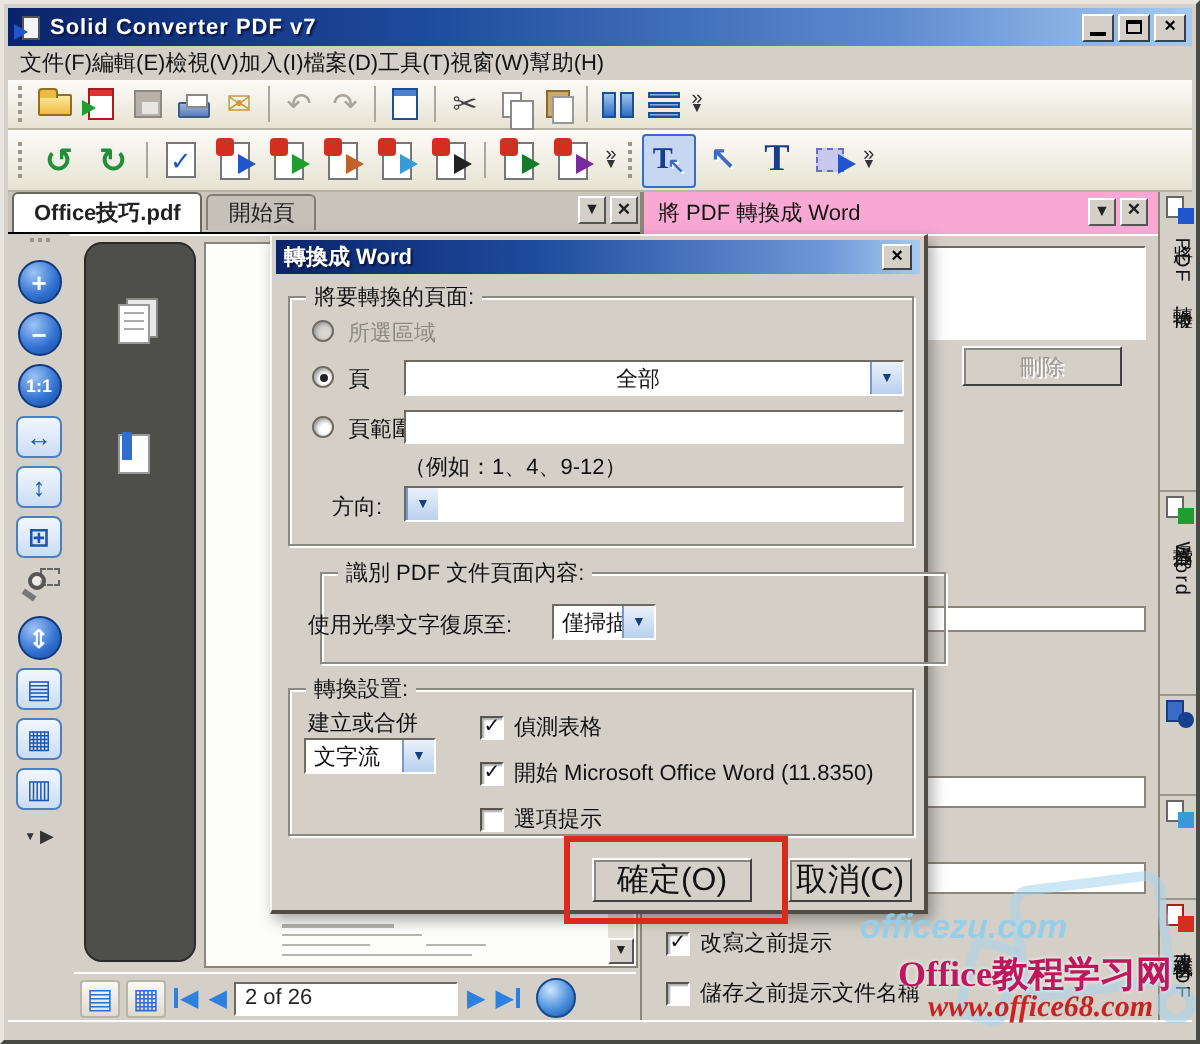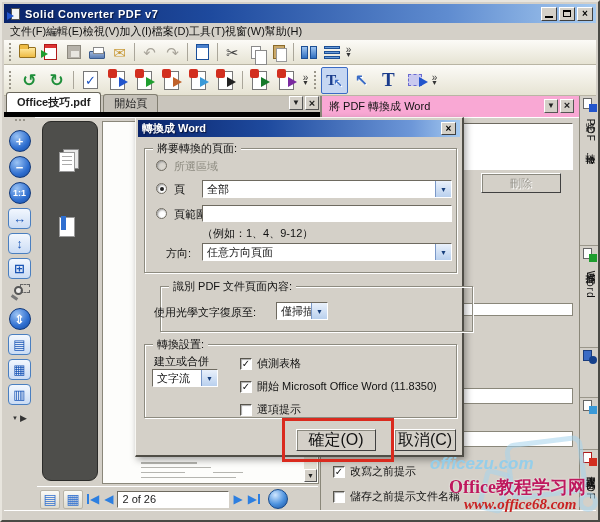--- a/index.html
+++ b/index.html
@@ -56,21 +56,21 @@
   .cdoc .ar{position:absolute;right:-4px;bottom:2px;width:0;height:0;border-top:5px solid transparent;border-bottom:5px solid transparent;border-left:9px solid currentColor;}
   .rot{font-size:17px;font-weight:bold;color:#1f8f3a;line-height:1;}
   .verify{width:15px;height:18px;background:#fff;border:1px solid #777;position:relative;color:#1a52c0;font-size:13px;font-weight:bold;line-height:17px;text-align:center;}
   .tool-active{background:#c6d7f2;border:1px solid #3a6bc5;border-radius:2px;}
   .ptr{font-size:16px;font-weight:bold;color:#3a6bc5;text-shadow:1px 1px 0 #fff;}
   .t-serif{font-family:"Liberation Serif","DejaVu Serif",serif;font-size:19px;font-weight:bold;color:#1a3c8c;}
   .selbox{width:14px;height:12px;background:#c9c9ef;border:1px dashed #6a6ad0;position:relative;}
   .selbox .ar{position:absolute;right:-7px;bottom:-2px;width:0;height:0;border-top:5px solid transparent;border-bottom:5px solid transparent;border-left:9px solid #2255cc;}
   
   .tabrow{position:absolute;left:2px;top:94px;width:575px;height:21px;background:#c9c5bc;display:flex;align-items:flex-end;}
-  .doc-tabs{width:316px;height:21px;position:relative;display:flex;align-items:flex-end;border-bottom:5px solid #000000;}
+  .doc-tabs{width:316px;height:21px;position:relative;display:flex;align-items:center;border-bottom:1px solid #000000;}
   .tab{height:18px;padding:0 10px;font-size:11px;display:flex;align-items:center;border:1px solid #827f72;border-bottom:none;border-radius:3px 3px 0 0;margin-left:2px;background:#c5c1b8;color:#222;white-space:nowrap;}
   .tab.active{background:#fff;font-weight:bold;height:20px;border-color:#6a675c;}
   .tab-ctl{width:14px;height:14px;margin:0 1px 2px 1px;background:#d4d0c8;border-top:1px solid #fff;border-left:1px solid #fff;border-right:1px solid #555;border-bottom:1px solid #555;display:flex;align-items:center;justify-content:center;font-size:8px;color:#222;line-height:1;}
   .tab-ctl.x{font-size:11px;font-weight:bold;}
   .tab-spacer{flex:1;}
   .panel-head{flex:1;height:21px;border-left:2px solid #8a8779;background:#f9a8d4;display:flex;align-items:center;padding:0 4px 0 7px;font-size:11px;color:#111;}
   .panel-head .ttl{flex:1;white-space:nowrap;overflow:hidden;}
   
   .left-strip{position:absolute;left:2px;top:115px;width:31px;height:393px;background:#d4d0c8;display:flex;flex-direction:column;align-items:center;padding-top:2px;}
   .ls-grip{width:10px;height:5px;border-top:2px dotted #98948a;margin-bottom:4px;}
@@ -492,33 +492,32 @@
     </div>
 
     <div class="group" style="left:8px;top:30px;width:313px;height:125px;">
       <span class="group-label">將要轉換的頁面:</span>
     </div>
     <span class="radio dis" style="left:20px;top:42px;"></span>
     <span class="dlg-lab dis" style="left:38px;top:41px;">所選區域</span>
 
     <span class="radio checked" style="left:20px;top:65px;"></span>
     <span class="dlg-lab" style="left:38px;top:64px;">頁</span>
-    <div class="combo" style="left:66px;top:62px;width:250px;">
+    <div class="combo" style="left:66px;top:62px;width:250px;text-align:center;">
       <span class="val">全部</span>
       <span class="drop">▼</span>
     </div>
 
     <span class="radio" style="left:20px;top:90px;"></span>
     <span class="dlg-lab" style="left:38px;top:89px;">頁範圍</span>
     <input class="tinput" style="left: 66px; top: 87px; width: 250px;" value="">
     <span class="dlg-lab" style="left:66px;top:108px;">（例如：1、4、9-12）</span>
 
     <span class="dlg-lab" style="left:30px;top:128px;">方向:</span>
     <div class="combo" style="left:66px;top:125px;width:250px;">
-      <span class="val">任意方向頁面</span>
       <span class="drop">▼</span>
     </div>
 
     <div class="group" style="left:24px;top:168px;width:313px;height:46px;">
       <span class="group-label">識別 PDF 文件頁面內容:</span>
     </div>
     <span class="dlg-lab" style="left:18px;top:187px;">使用光學文字復原至:</span>
     <div class="combo" style="left:140px;top:184px;width:52px;">
       <span class="val">僅掃描頁</span>
       <span class="drop">▼</span>

